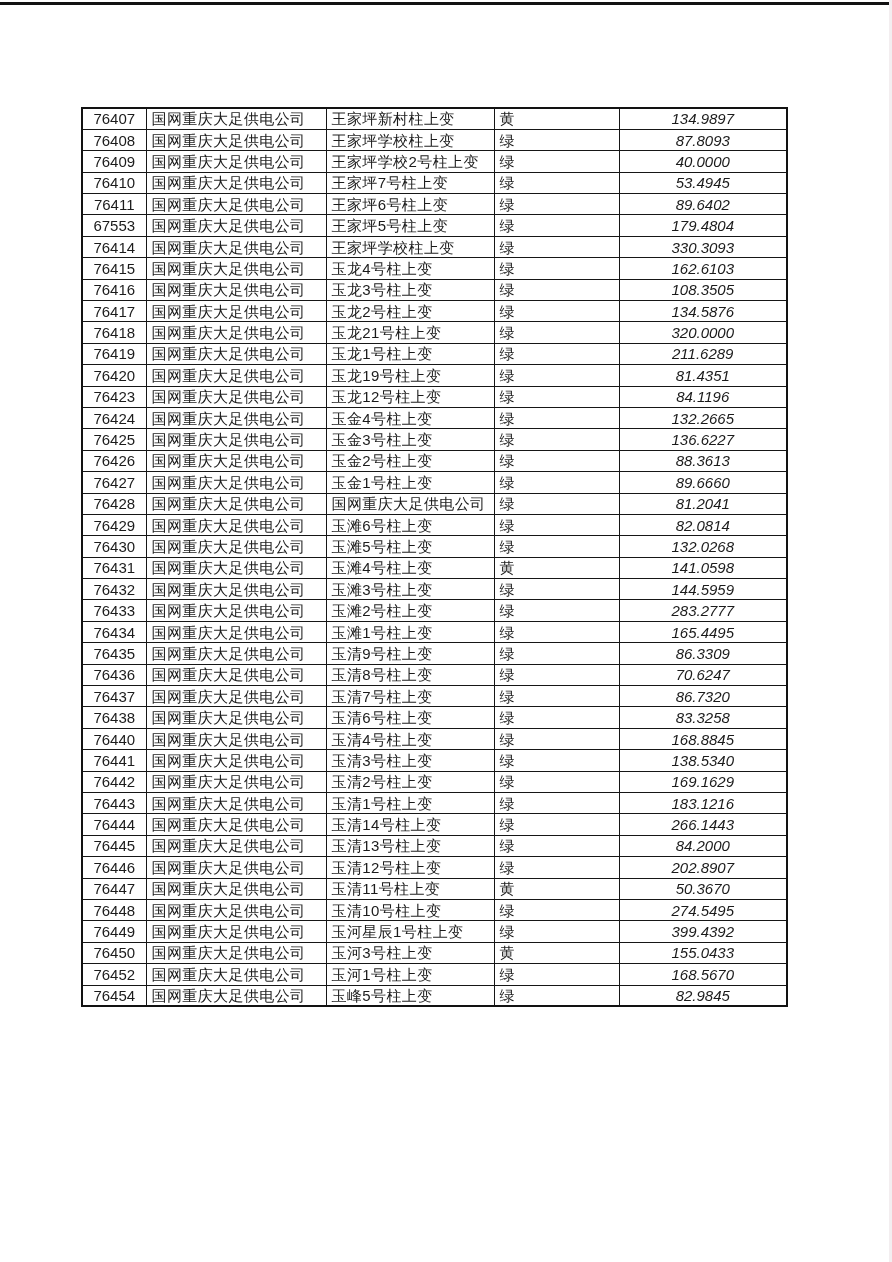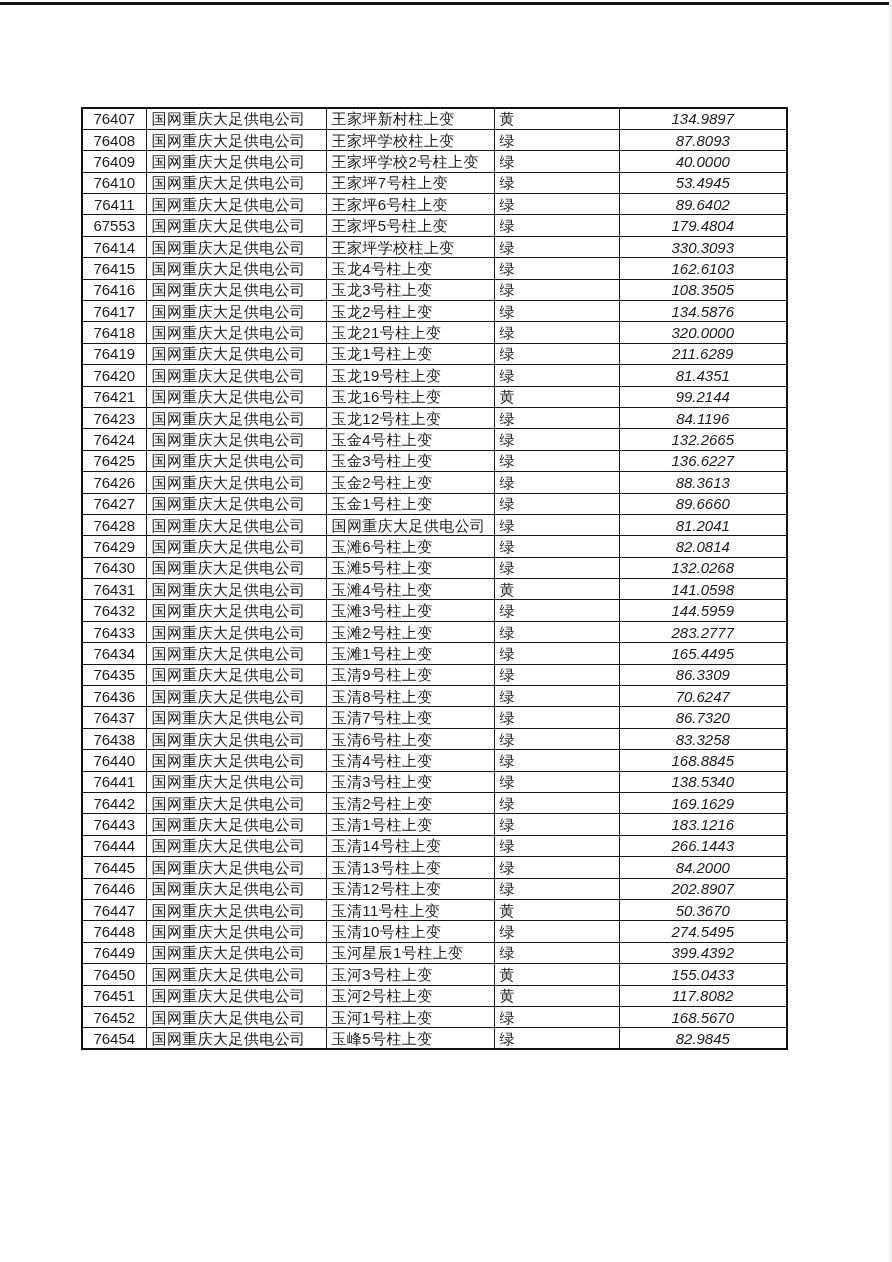--- a/index.html
+++ b/index.html
@@ -185,27 +185,20 @@
   </tr>
 
   <tr>
     <td class="cell-id">76420</td>
     <td class="cell-company">国网重庆大足供电公司</td>
     <td class="cell-name">玉龙19号柱上变</td>
     <td class="cell-status">绿</td>
     <td class="cell-value">81.4351</td>
   </tr>
 
-  <tr>
-    <td class="cell-id">76421</td>
-    <td class="cell-company">国网重庆大足供电公司</td>
-    <td class="cell-name">玉龙16号柱上变</td>
-    <td class="cell-status">黄</td>
-    <td class="cell-value">99.2144</td>
-  </tr>
 
 
   <tr>
     <td class="cell-id">76423</td>
     <td class="cell-company">国网重庆大足供电公司</td>
     <td class="cell-name">玉龙12号柱上变</td>
     <td class="cell-status">绿</td>
     <td class="cell-value">84.1196</td>
   </tr>
 
@@ -411,27 +404,20 @@
   </tr>
 
   <tr>
     <td class="cell-id">76450</td>
     <td class="cell-company">国网重庆大足供电公司</td>
     <td class="cell-name">玉河3号柱上变</td>
     <td class="cell-status">黄</td>
     <td class="cell-value">155.0433</td>
   </tr>
 
-  <tr>
-    <td class="cell-id">76451</td>
-    <td class="cell-company">国网重庆大足供电公司</td>
-    <td class="cell-name">玉河2号柱上变</td>
-    <td class="cell-status">黄</td>
-    <td class="cell-value">117.8082</td>
-  </tr>
 
   <tr>
     <td class="cell-id">76452</td>
     <td class="cell-company">国网重庆大足供电公司</td>
     <td class="cell-name">玉河1号柱上变</td>
     <td class="cell-status">绿</td>
     <td class="cell-value">168.5670</td>
   </tr>
 
 

